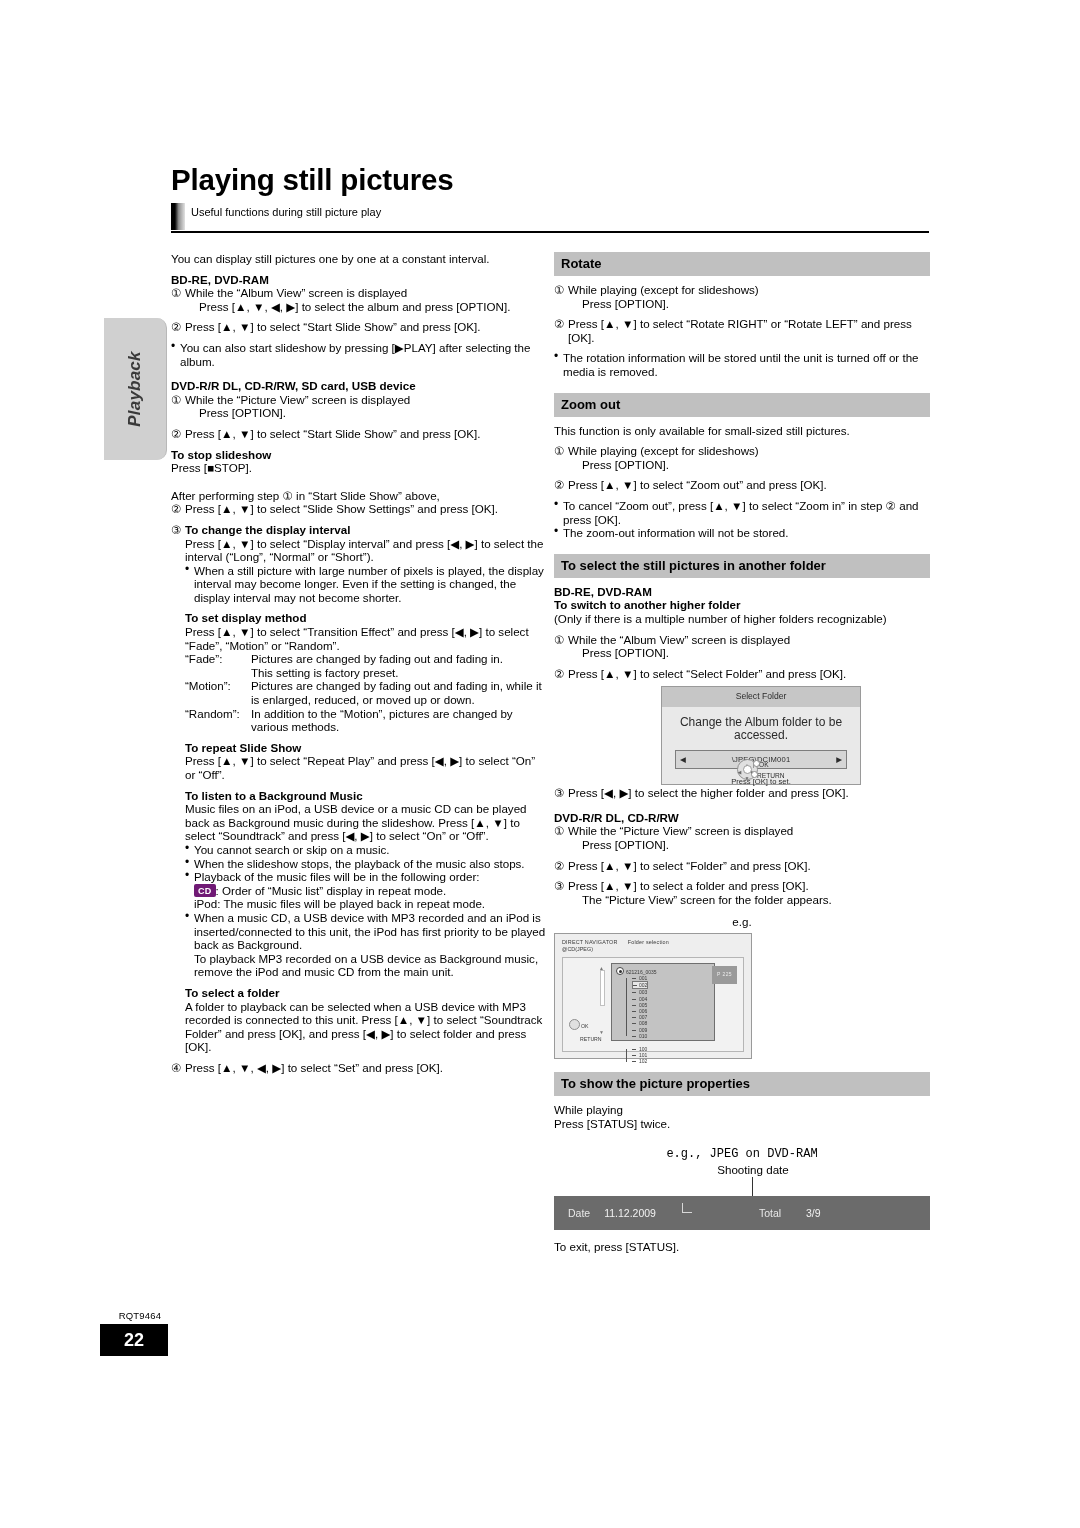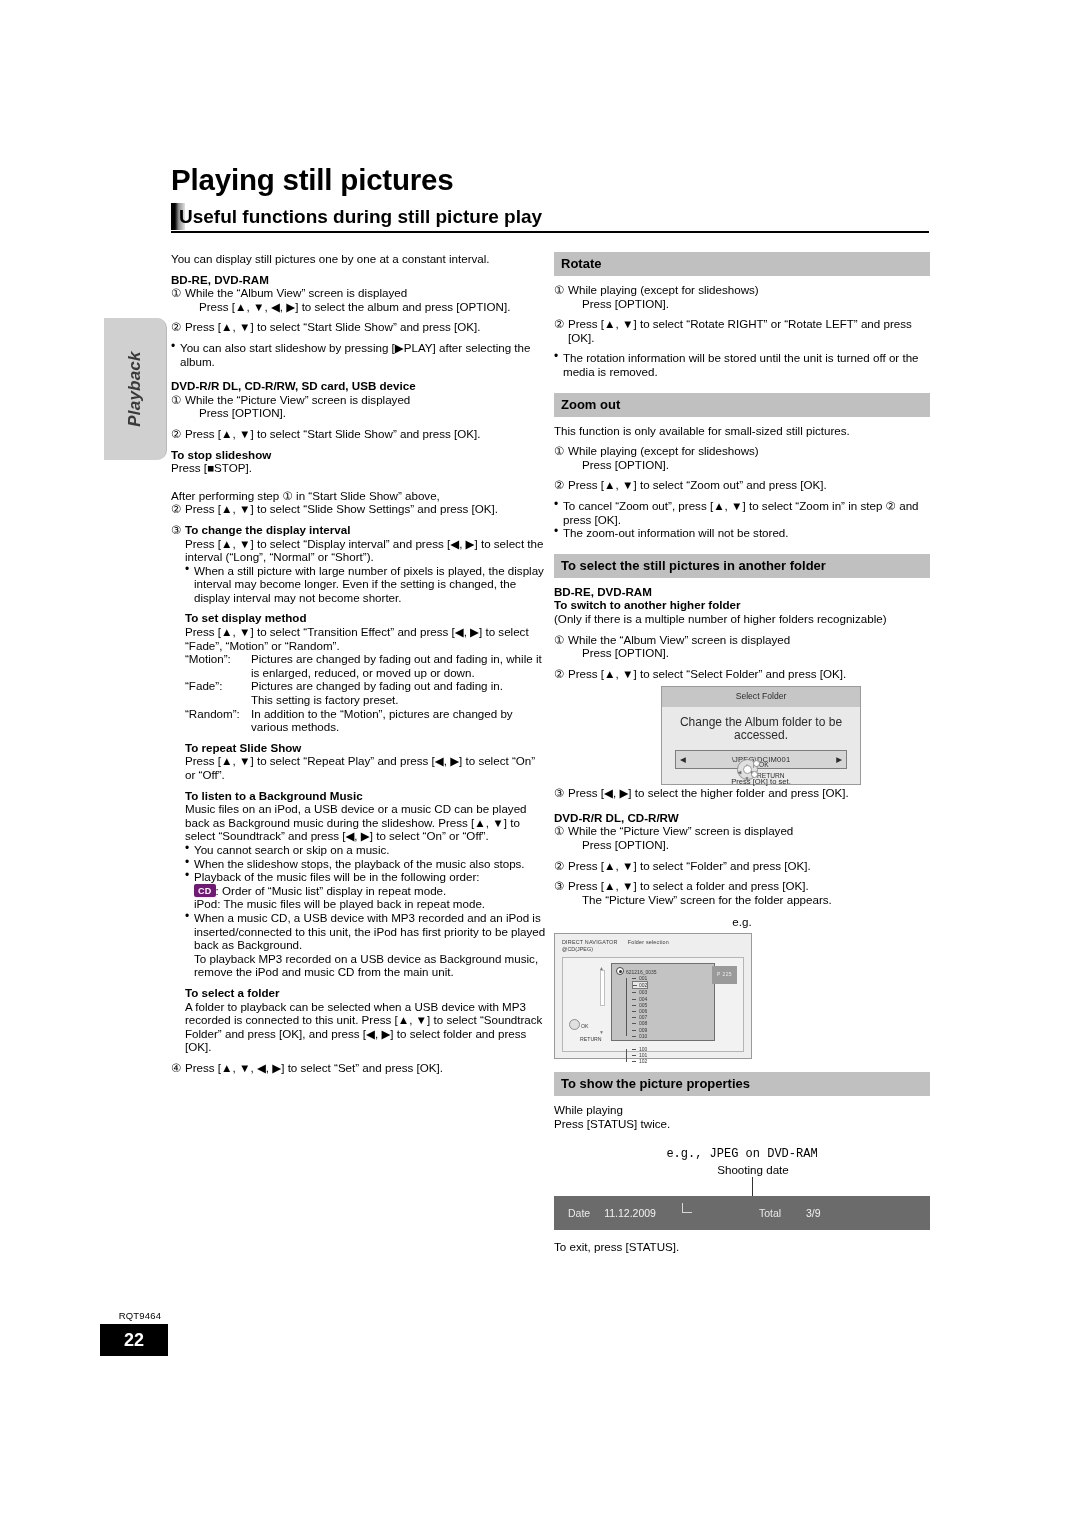--- a/index.html
+++ b/index.html
@@ -63,24 +63,24 @@
     height: 32px;
   }
   .subtitle-bar {
     position: absolute;
     left: 0; top: 0;
     width: 14px; height: 27px;
     background: linear-gradient(to right, #000 0%, #000 28%, #8f8f8f 55%, #e2e2e2 100%);
   }
   .subtitle-text {
     position: absolute;
-    left: 8px;
+    left: 20px;
     top: 3px;
-    font-size: 19px;
-    font-weight: bold;
+    font-size: 11px;
+    font-weight: normal;
   }
   .subtitle-rule {
     position: absolute;
     left: 0;
     top: 28px;
     width: 758px;
     height: 2px;
     background: #000;
   }
 
@@ -447,27 +447,27 @@
       <div>Press [▲, ▼] to select “Display interval” and press [◀, ▶] to select the interval (“Long”, “Normal” or “Short”).</div>
       <div class="bullet">
         <span class="dot">•</span>
         <span>When a still picture with large number of pixels is played, the display interval may become longer. Even if the setting is changed, the display interval may not become shorter.</span>
       </div>
       <div class="sp"></div>
       <p class="bhead">To set display method</p>
       <div>Press [▲, ▼] to select “Transition Effect” and press [◀, ▶] to select “Fade”, “Motion” or “Random”.</div>
 
       <div class="defrow">
-        <div class="defterm">“Motion”:</div>
-        <div class="defbody" style="white-space:pre-line">Pictures are changed by fading out and fading in, while it is enlarged, reduced, or moved up or down.</div>
-      </div>
-      <div class="defrow">
         <div class="defterm">“Fade”:</div>
         <div class="defbody" style="white-space:pre-line">Pictures are changed by fading out and fading in.
 This setting is factory preset.</div>
+      </div>
+      <div class="defrow">
+        <div class="defterm">“Motion”:</div>
+        <div class="defbody" style="white-space:pre-line">Pictures are changed by fading out and fading in, while it is enlarged, reduced, or moved up or down.</div>
       </div>
       <div class="defrow">
         <div class="defterm">“Random”:</div>
         <div class="defbody" style="white-space:pre-line">In addition to the “Motion”, pictures are changed by various methods.</div>
       </div>
 
       <div class="sp"></div>
       <p class="bhead">To repeat Slide Show</p>
       <div>Press [▲, ▼] to select “Repeat Play” and press [◀, ▶] to select “On” or “Off”.</div>
 

